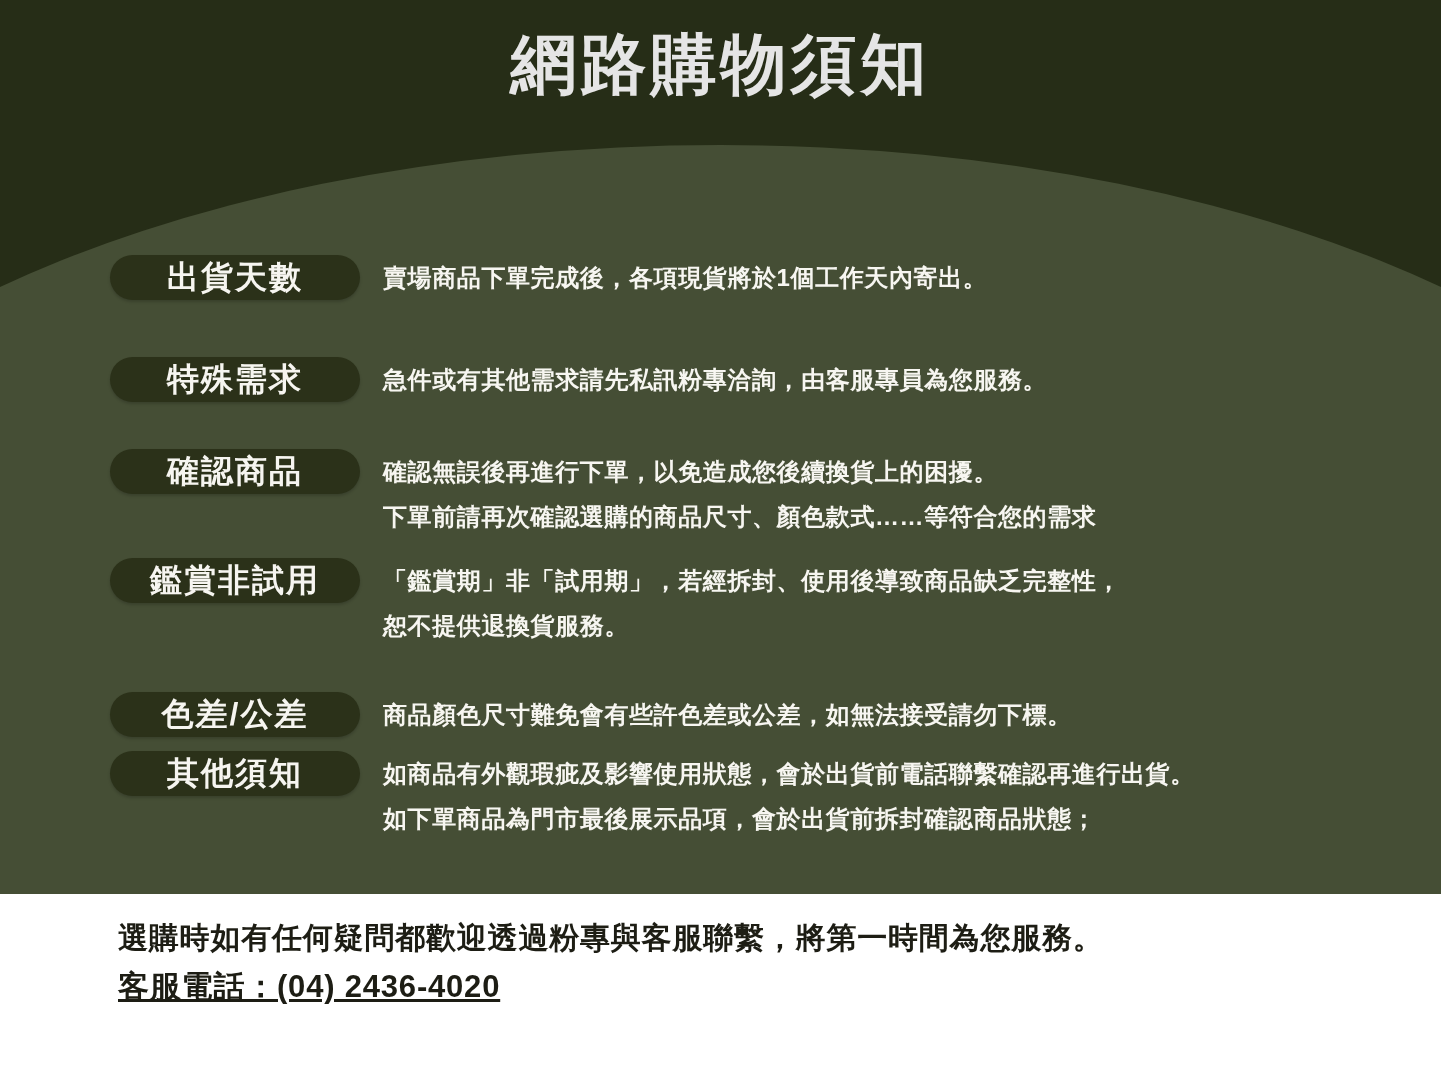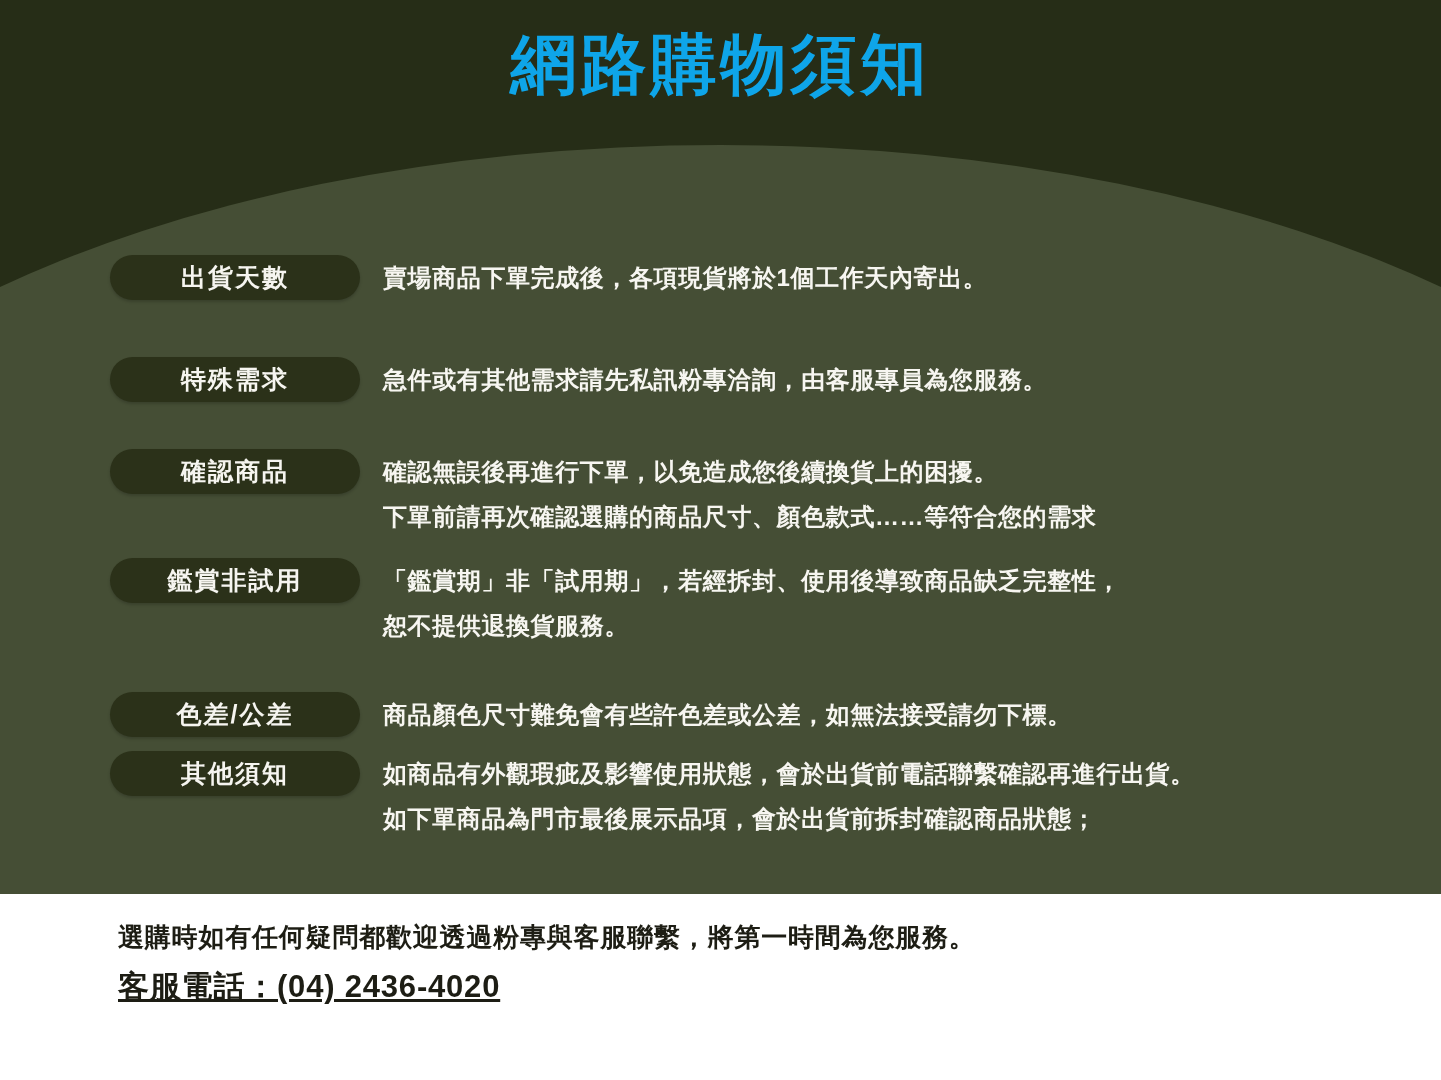--- a/index.html
+++ b/index.html
@@ -43,21 +43,21 @@
     background: #454e35;
     border-radius: 50% 50% 0 0 / 34% 34% 0 0;
   }
 
   .hero-title {
     position: absolute;
     left: 0;
     top: 27px;
     width: 1441px;
     text-align: center;
-    color: #0ea5e9;
+    color: #e5e5e5;
     font-size: 66px;
     font-weight: 700;
     letter-spacing: 4px;
     line-height: 1.15;
     white-space: nowrap;
   }
 
   
   .rows {
     position: absolute;
@@ -75,21 +75,21 @@
 
   .pill {
     position: absolute;
     left: 0;
     top: 0;
     width: 250px;
     height: 45px;
     background: #2b3119;
     border-radius: 23px;
     color: #f6f5f0;
-    font-size: 25px;
+    font-size: 32px;
     font-weight: 700;
     letter-spacing: 2px;
     display: flex;
     align-items: center;
     justify-content: center;
     box-sizing: border-box;
     box-shadow: 0 2px 3px rgba(0,0,0,0.18);
   }
 
   .body-block {
@@ -129,21 +129,21 @@
     width: 1300px;
   }
 
   .footer-line {
     color: #1d1d14;
     font-weight: 700;
     letter-spacing: 0.8px;
     white-space: nowrap;
   }
 
-  .footer-line.l1 { font-size: 26px; line-height: 49px; }
+  .footer-line.l1 { font-size: 30px; line-height: 49px; }
   .footer-line.l2 { font-size: 31px; line-height: 50px; }
   .footer-line.l3 { font-size: 31px; line-height: 50px; text-decoration: underline; }
 </style>
 </head>
 <body>
 
 <div class="page">
 
   <div class="hero">
     <div class="hero-arc"></div>

